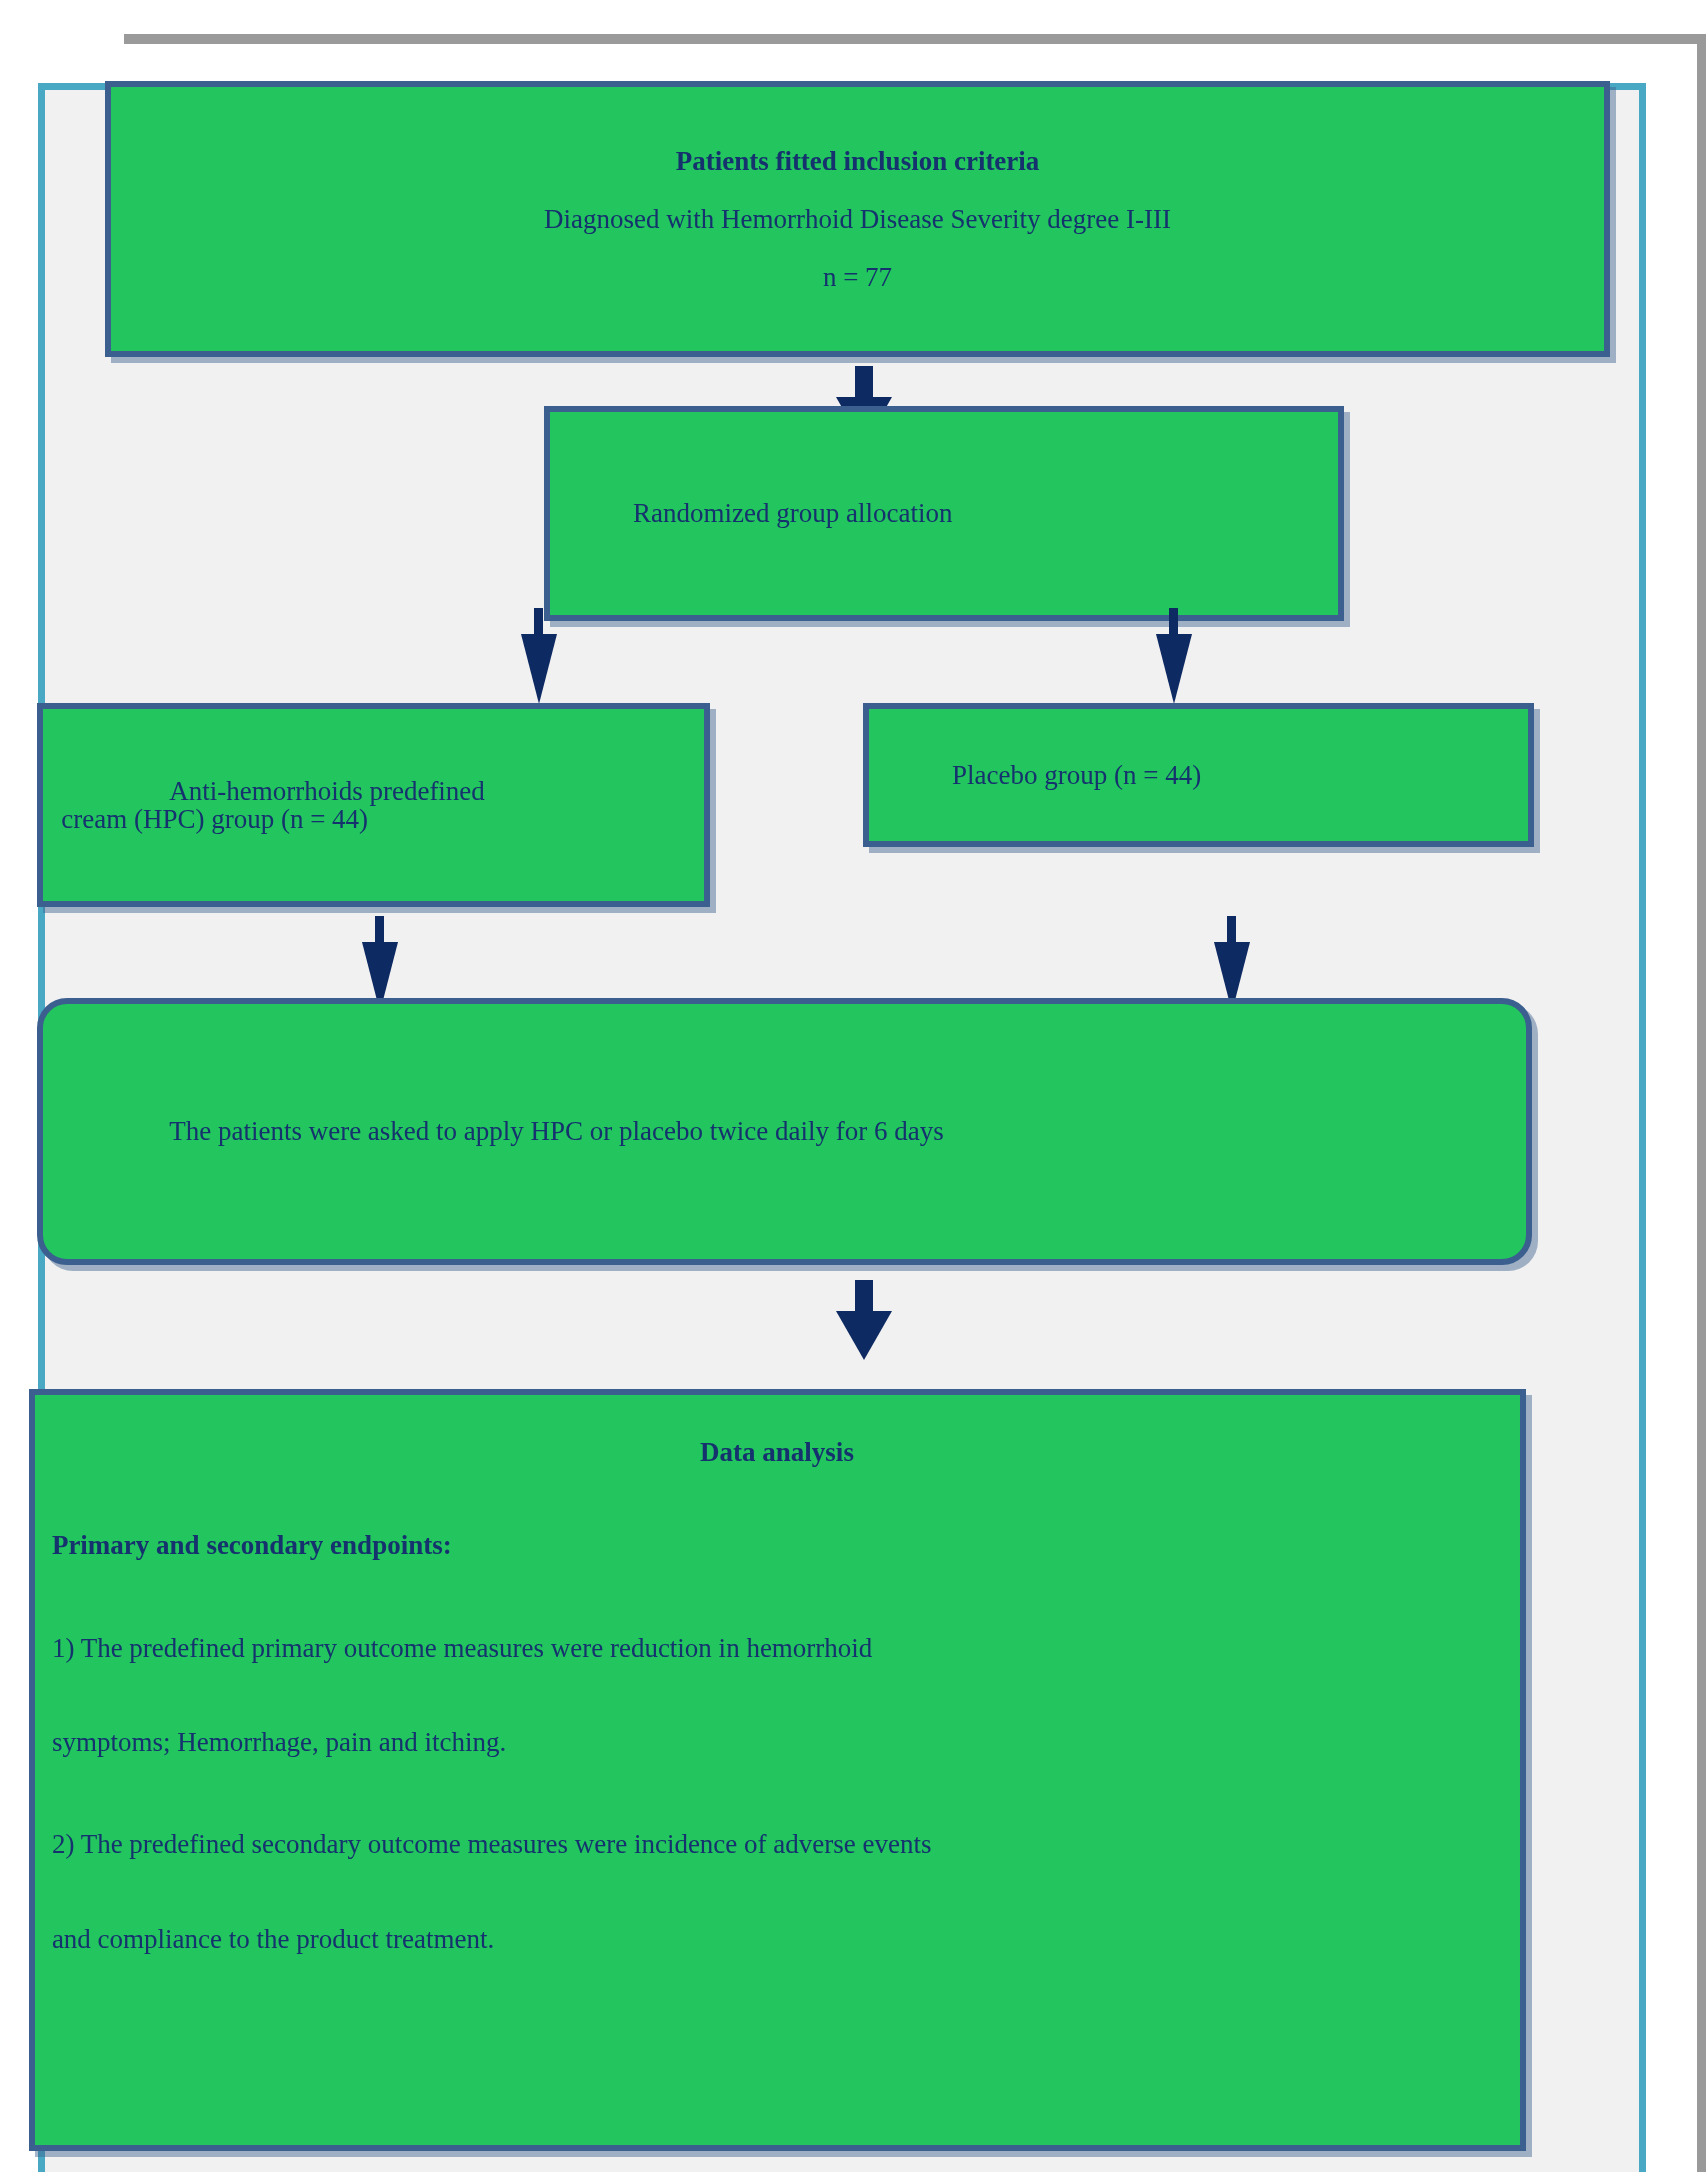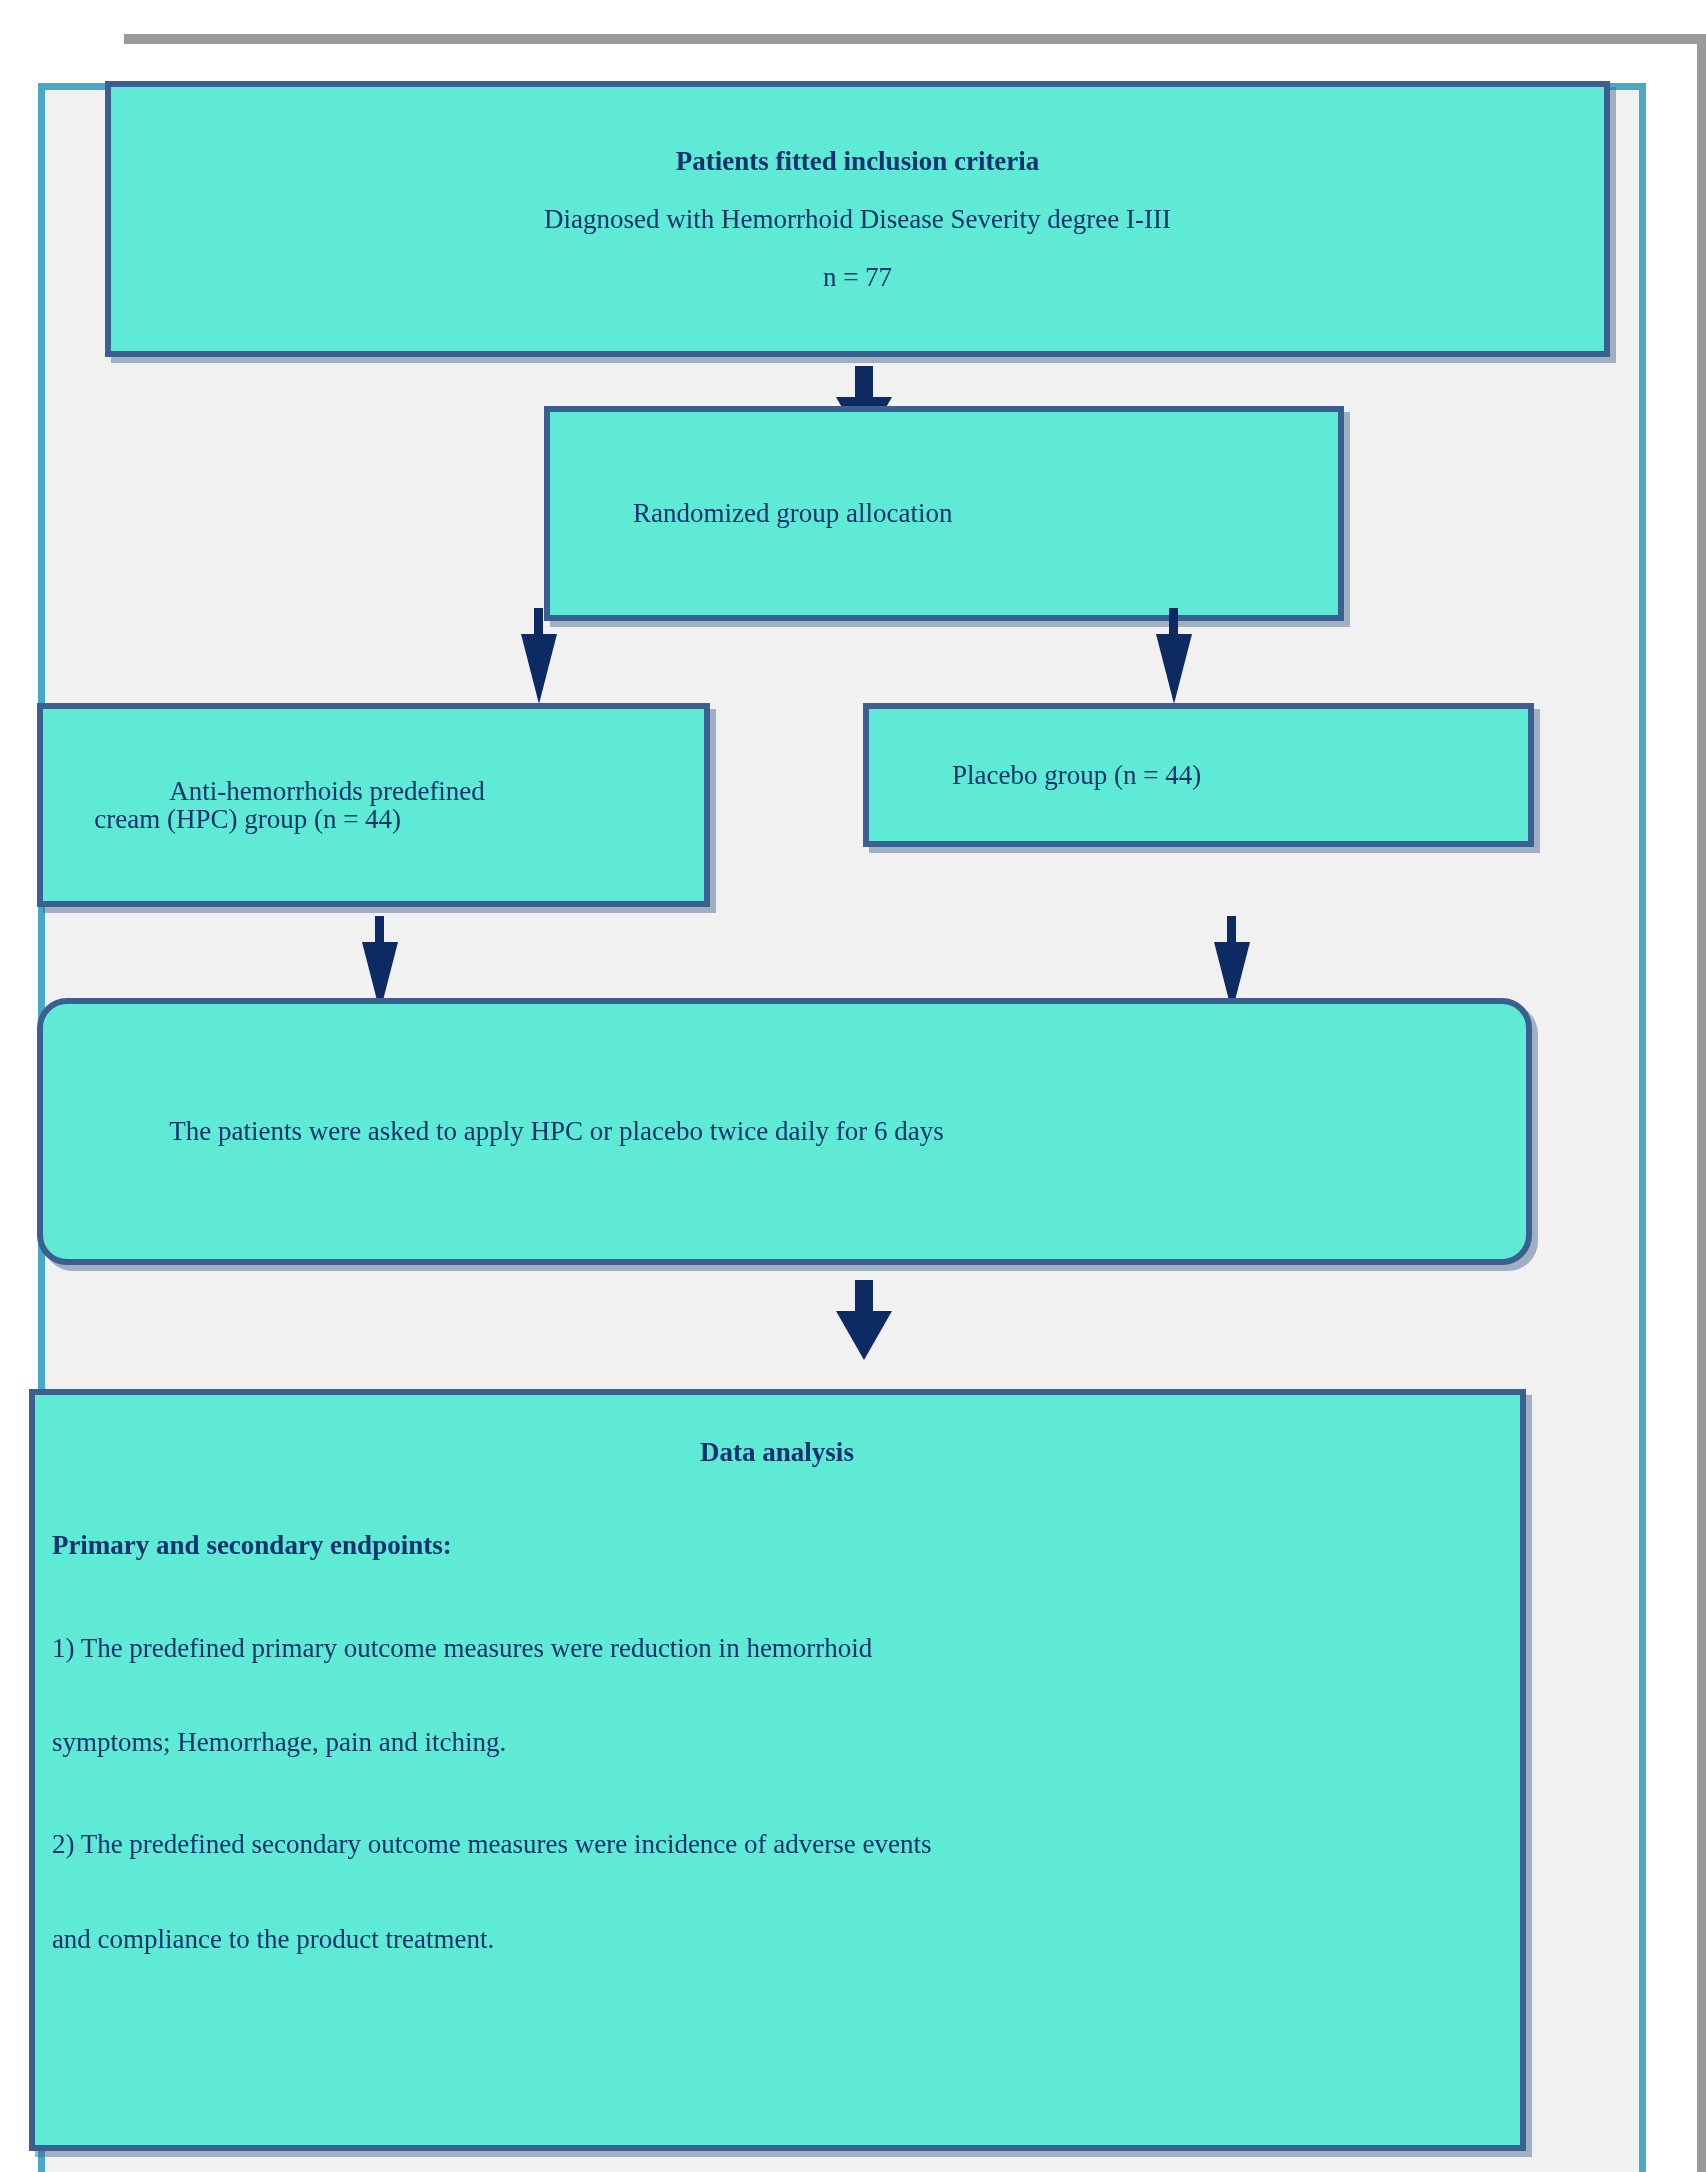--- a/index.html
+++ b/index.html
@@ -33,21 +33,21 @@
     width:1608px;height:2116px;
     box-sizing:border-box;
     border:7.8px solid #49a9c4;
     background:#f1f1f1;
   }
 
   
   .fbox{
     position:absolute;
     box-sizing:border-box;
-    background:#5eead4;
+    background:#22c55e;
     border:6px solid #3b5f8e;
     box-shadow:6px 6px 0 0 rgba(60,95,142,0.45);
     display:flex;
     flex-direction:column;
     justify-content:center;
     color:#10307a;
   }
   .fbox p{
     margin:0;
     color:#15316e;
@@ -60,21 +60,21 @@
 
   
   #box-inclusion{left:60px;  top:-8.7px;  width:1505px; height:276px; padding:0 17.4px;}
   #box-inclusion p{margin:14.8px 0;}
 
   #box-randomized{left:499px; top:316px;  width:800px; height:215px;}
   #box-randomized p{padding-left:83px;}
 
   #box-hpc   {left:-7.8px;   top:613px; width:673px; height:204px;}
   #box-hpc p.l1{padding-left:126px;}
-  #box-hpc p.l2{padding-left:51px; }
+  #box-hpc p.l2{padding-left:18px; }
 
   #box-placebo{left:818px; top:613px; width:671px; height:144px;}
   #box-placebo p{padding-left:83px;}
 
   #box-apply {left:-7.8px;  top:908px; width:1495px; height:267px;border-radius:30px;}
   #box-apply p{padding-left:126px;}
 
   #box-data  {left:-16.5px;  top:1299px; width:1497px; height:762px; justify-content:flex-start; padding:25px 0 0 0;}
   #box-data p.title   {text-align:center;font-weight:bold;margin:18px 0 0 0;}
   #box-data p.sub     {font-weight:bold;padding-left:17.4px;margin:65px 0 0 0;}

